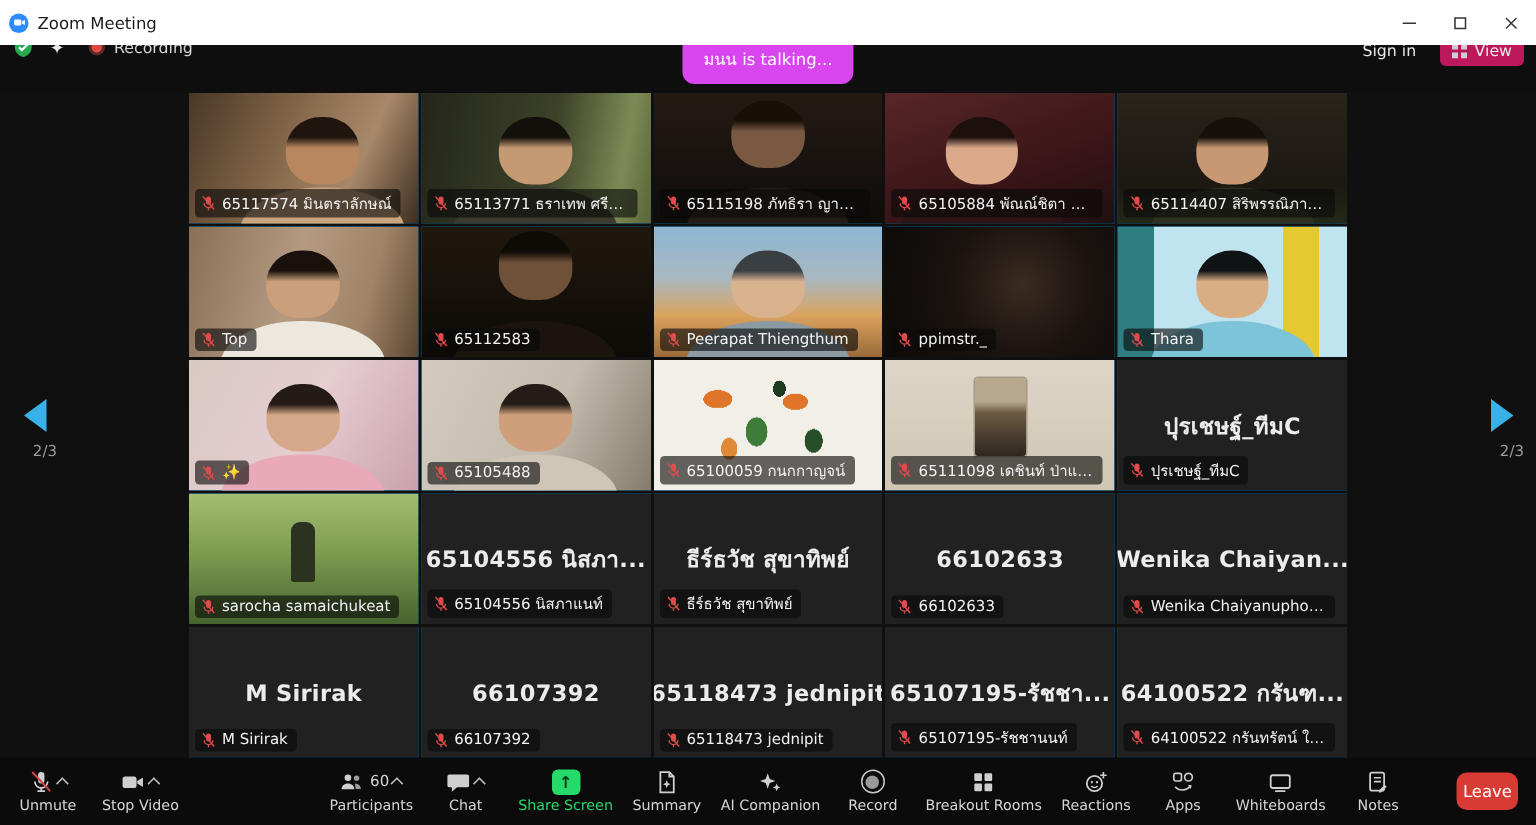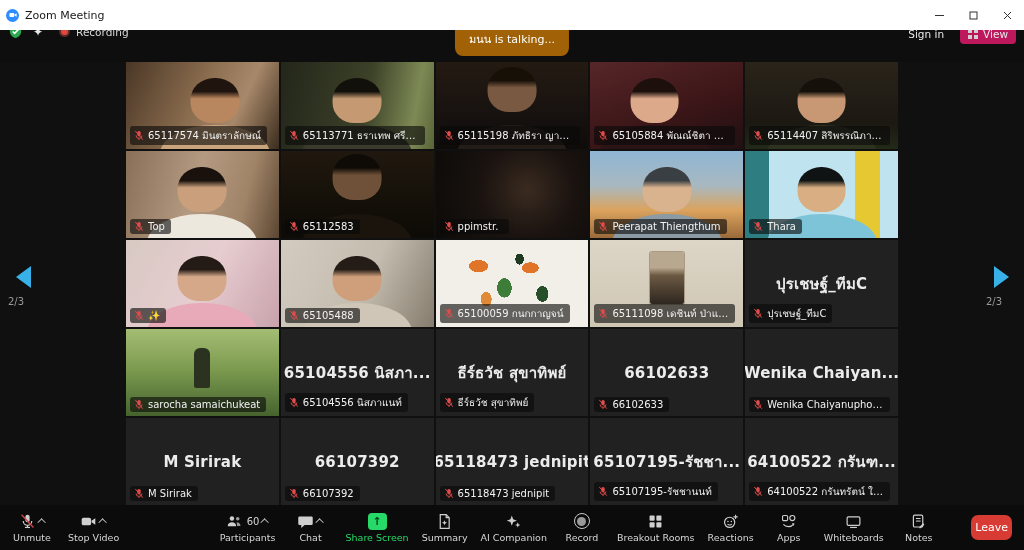--- a/index.html
+++ b/index.html
@@ -19,21 +19,21 @@
   .win-btn svg{width:9px;height:9px;stroke:#333;stroke-width:1;fill:none;}
 
   
   .header{position:absolute;top:19px;left:0;width:100%;height:43px;background:#0e0e0e;z-index:30;}
   .hdr-left{position:absolute;left:8px;top:5px;display:flex;align-items:center;gap:10px;}
   .shield{width:15px;height:15px;}
   .sparkle-ai{color:#e8e8e8;font-size:12px;}
   .rec{display:flex;align-items:center;gap:6px;margin-left:6px;}
   .rec-dot{width:11px;height:11px;border-radius:50%;background:#e0483f;border:2px solid #5a2a27;}
   .rec-label{font-size:10.5px;color:#d8d8d8;}
-  .toast{position:absolute;left:50%;transform:translateX(-50%);top:3px;background:#a16207;
+  .toast{position:absolute;left:50%;transform:translateX(-50%);top:3px;background:#d946ef;
     border-radius:8px;padding:8px 14px;font-size:11px;color:#ffffff;white-space:nowrap;}
   .hdr-right{position:absolute;right:8px;top:5px;display:flex;align-items:center;gap:8px;}
   .signin{font-size:10.5px;color:#e8e8e8;padding:4px 8px;border-radius:4px;}
   .viewbtn{font-size:10.5px;color:#e8e8e8;background:#be185d;border-radius:4px;
     padding:4px 8px;display:flex;align-items:center;gap:5px;}
   .viewbtn svg{width:10px;height:10px;}
 
   
   .grid{position:absolute;left:126px;top:62px;width:772px;height:443px;display:grid;
     grid-template-columns:repeat(5,1fr);grid-template-rows:repeat(5,1fr);gap:2px;}
@@ -76,21 +76,21 @@
     radial-gradient(ellipse 7px 9px at 55% 22%,#1e3a20 60%,transparent 61%);}
   .t14 .vid{background:linear-gradient(180deg,#ddd5c6 0%,#cfc6b4 100%);}
   .t14 .vid::before{content:"";position:absolute;left:50%;top:14%;transform:translateX(-50%);
     width:34px;height:52px;border-radius:2px;background:linear-gradient(180deg,#b9a890 0 30%,#6b5942 45%,#2e2620 100%);box-shadow:0 0 0 1px #a89a84;}
   .t15 .vid,.txtile .vid{background:#212121;}
   .t16 .vid{background:linear-gradient(180deg,#a4bd74 0%,#7d9c50 45%,#46632e 100%);}
   .t16 .vid::before{content:"";position:absolute;left:50%;top:22%;transform:translateX(-50%);
     width:16px;height:40px;border-radius:6px 6px 2px 2px;background:#2c3220;}
 
   
-  .nav{position:absolute;top:266px;width:30px;text-align:left;z-index:20;}
+  .nav{position:absolute;top:266px;width:30px;text-align:right;z-index:20;}
   .nav-left{left:8px;} .nav-right{right:8px;}
   .tri-left{width:0;height:0;border-top:11px solid transparent;border-bottom:11px solid transparent;
     border-right:15px solid #38b1e8;margin:0 auto;}
   .tri-right{width:0;height:0;border-top:11px solid transparent;border-bottom:11px solid transparent;
     border-left:15px solid #38b1e8;margin:0 auto;}
   .pageno{font-size:10px;color:#9a9a9a;margin-top:8px;}
 
   
   .toolbar{position:absolute;left:0;bottom:0;width:100%;height:45px;background:#0b0b0b;
     display:flex;align-items:center;z-index:40;}
@@ -323,37 +323,37 @@
     <div class="tile t7">
       <div class="vid person"></div>
       <div class="nametag">
         <svg class="mic-off">
             <use href="#i-micoff"></use>
           </svg>
         <span class="lbl">65112583</span>
       </div>
     </div>
 
+    <div class="tile t9">
+      <div class="vid person"></div>
+      <div class="nametag">
+        <svg class="mic-off">
+            <use href="#i-micoff"></use>
+          </svg>
+        <span class="lbl">Peerapat Thiengthum</span>
+      </div>
+    </div>
+
     <div class="tile t8">
       <div class="vid"></div>
       <div class="nametag">
         <svg class="mic-off">
             <use href="#i-micoff"></use>
           </svg>
         <span class="lbl">ppimstr._</span>
-      </div>
-    </div>
-
-    <div class="tile t9">
-      <div class="vid person"></div>
-      <div class="nametag">
-        <svg class="mic-off">
-            <use href="#i-micoff"></use>
-          </svg>
-        <span class="lbl">Peerapat Thiengthum</span>
       </div>
     </div>
 
     <div class="tile t10">
       <div class="vid person"></div>
       <div class="nametag">
         <svg class="mic-off">
             <use href="#i-micoff"></use>
           </svg>
         <span class="lbl">Thara</span>

